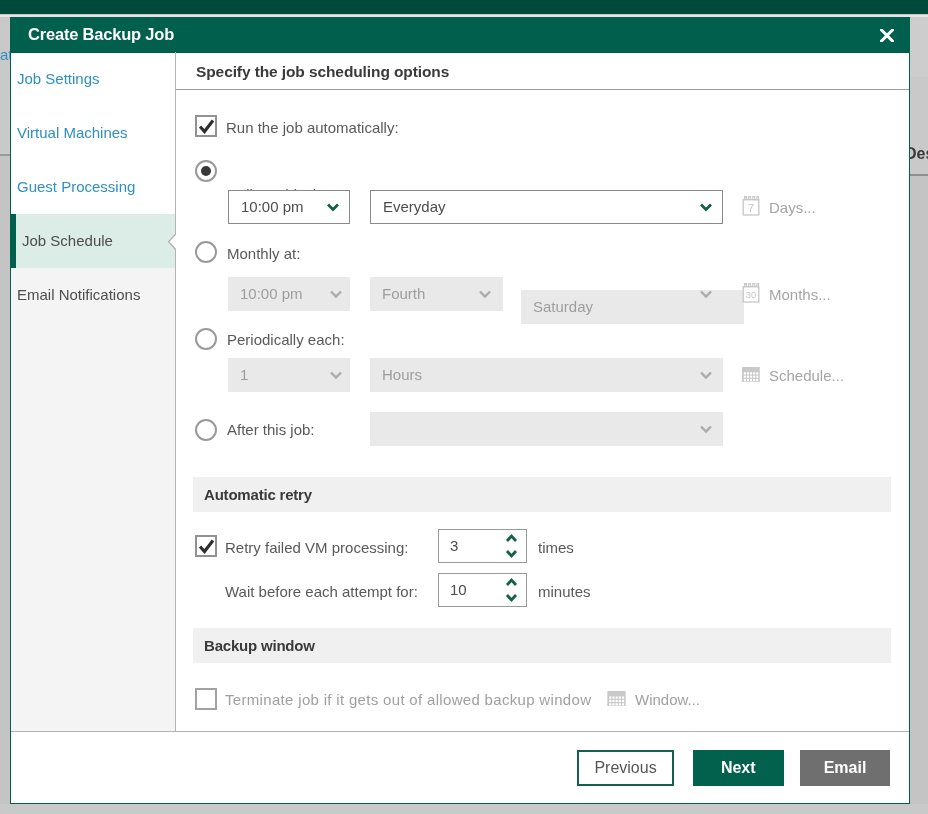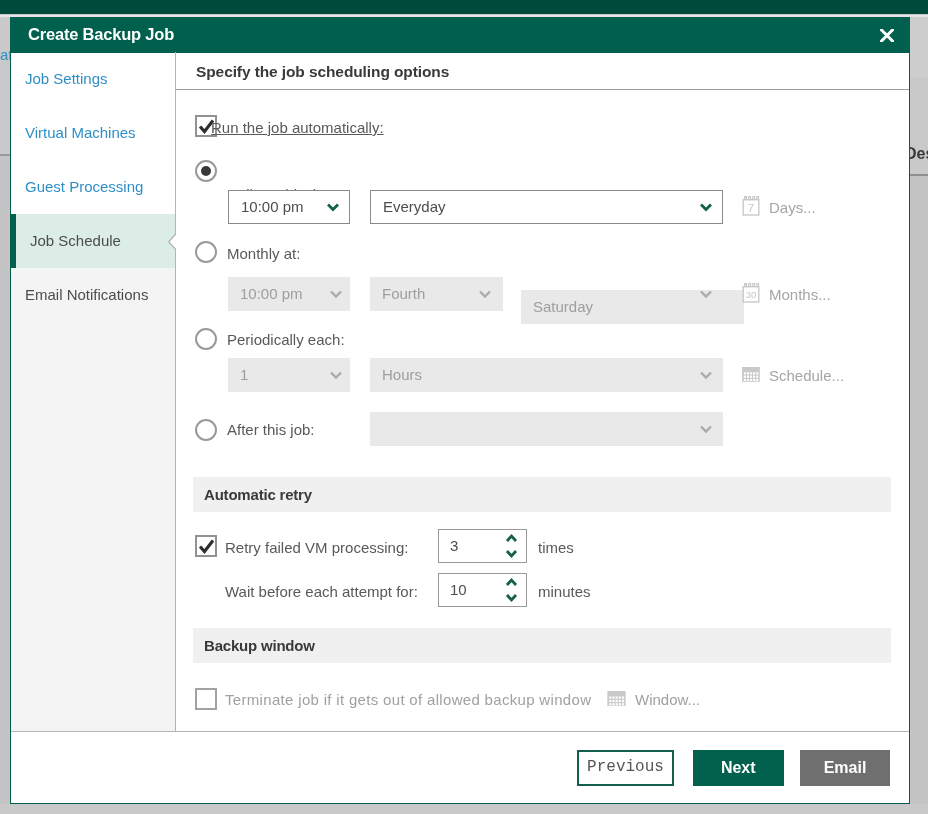--- a/index.html
+++ b/index.html
@@ -13,29 +13,29 @@
 .bg-lline { left:0; top:154px; width:10px; height:2px; background:#9a9a9a; }
 .bg-des { left:905px; top:145px; width:24px; height:20px; color:#3a3a3a; font-weight:bold; font-size:16px; overflow:hidden; }
 .bg-rline { left:910px; top:174px; width:18px; height:2px; background:#8f8f8f; }
 
 .modal { left:10px; top:17px; width:900px; height:787px; background:#fff; border:1px solid #00604d; }
 .mhead { left:10px; top:17px; width:900px; height:35.5px; background:#00604d; color:#fff; font-size:16.5px; font-weight:bold; letter-spacing:-0.2px; line-height:35px; padding-left:18px; }
 
 
 .side-gray { left:11px; top:268px; width:164px; height:463px; background:#f4f4f4; }
 .vsep { left:175px; top:52px; width:1px; height:679px; background:#b4b4b4; }
-.srow { left:11px; width:164px; height:54px; font-size:15px; line-height:54px; padding-left:14px; color:#2e8fc5; }
+.srow { left:11px; width:164px; height:54px; font-size:15px; line-height:54px; padding-left:6px; color:#2e8fc5; }
 .srow.active { background:#dcece6; border-left:5px solid #00604d; color:#4d4d4d; }
 .srow.future { color:#4d4d4d; }
 .notch { left:167px; top:233px; width:9px; height:17.5px; }
 
 .fsep { left:11px; top:731px; width:898px; height:1px; background:#b4b4b4; }
 .foot { left:11px; top:732px; width:898px; height:71px; background:#fff; }
 .btn { top:750px; height:35.5px; font-size:16px; text-align:center; line-height:35px; }
-.btn-prev { left:577px; width:97px; background:#fff; border:2px solid #14604e; color:#565656; line-height:31px;font-family:Liberation Mono, monospace; }
+.btn-prev { left:577px; width:97px; background:#fff; border:2px solid #14604e; color:#565656; line-height:31px; }
 .btn-next { left:693px; width:90.5px; background:#02614c; color:#fff; font-weight:bold; }
 .btn-cancel { left:800px; width:90px; background:#6f6f6f; color:#fff; font-weight:bold; }
 
 .title { left:196px; top:63px; font-size:15.5px; font-weight:bold; letter-spacing:-0.1px; color:#3a3a3a; }
 .hline { left:176px; top:89px; width:733px; height:1px; background:#9c9c9c; }
 .lbl { font-size:15px; color:#595959; }
 .dis { color:#a0a0a0; }
 .cb { width:22px; height:22px; background:#fff; border:2px solid #929292; }
 .cb.off { border-color:#a2a2a2; }
 .radio { width:22px; height:22px; border-radius:50%; border:2px solid #999; background:#fff; }
@@ -74,21 +74,21 @@
     <path d="M9.5 0.2 L1.6 8.75 L9.5 17.3" fill="#fff" stroke="#b0b0b0" stroke-width="1.2"></path>
   </svg>
 
 <div class="abs title">Specify the job scheduling options</div>
 <div class="abs hline"></div>
 
 <div class="abs cb" style="left:195px; top:115px;"></div>
 <svg class="abs" style="left:199px; top:119px; width:15px; height:15px;" viewBox="0 0 15 15">
     <path d="M1 7.5 L5.5 12.5 L14 1.5" stroke="#2e2e2e" stroke-width="3.2" fill="none"></path>
   </svg>
-<div class="abs lbl" style="left:211px; top:119px;text-decoration:underline;">Run the job automatically:</div>
+<div class="abs lbl" style="left:226px; top:119px;">Run the job automatically:</div>
 
 <div class="abs radio" style="left:195px; top:159.5px;">
     <div class="dot"></div>
   </div>
 <div class="abs lbl" style="left:227px; top:162px;margin-top:24px;">Daily at this time:</div>
 
 <div class="abs sel" style="left:228px; top:190px; width:122px;">10:00 pm</div>
 <svg class="abs" style="left:326px; top:203px; width:14px; height:9px;" viewBox="0 0 14 9">
     <path d="M2 1.5 L7 6.5 L12 1.5" stroke="#13604b" stroke-width="2.8" fill="none"></path>
   </svg>

